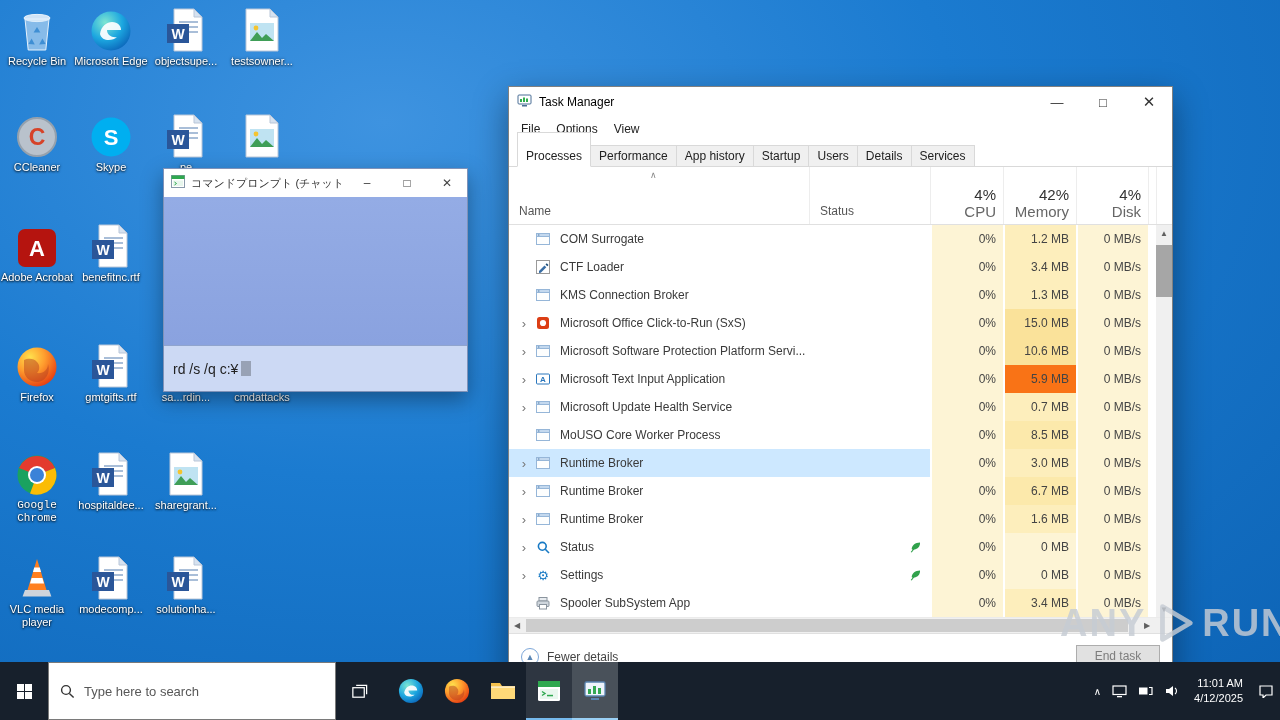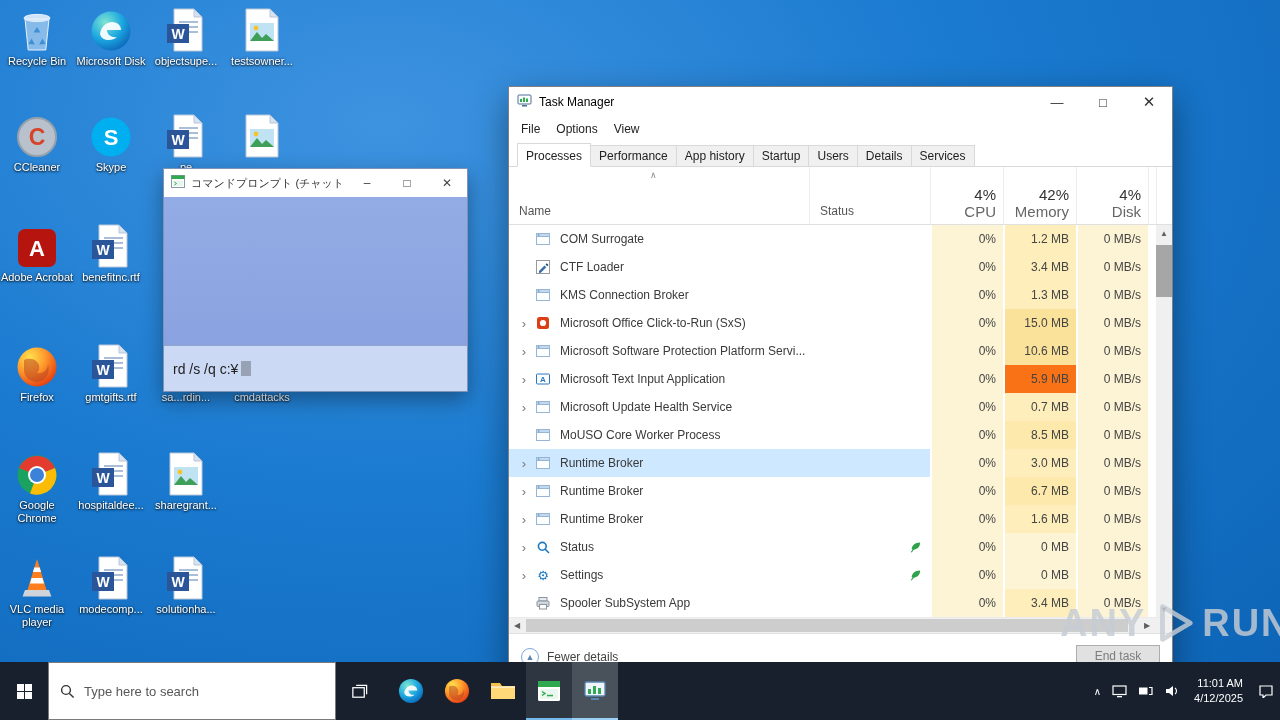--- a/index.html
+++ b/index.html
@@ -32,21 +32,21 @@
     box-shadow:0 12px 32px rgba(0,0,0,.4);z-index:30;display:flex;flex-direction:column;font-size:12px;color:#222}
   .tm-titlebar{height:30px;flex:0 0 30px;display:flex;align-items:center;padding-left:8px;gap:7px}
   .tm-title{flex:1;font-size:12px;color:#000}
   .tm-ctrl{display:flex;height:100%}
   .tm-ctrl span{width:46px;display:flex;align-items:center;justify-content:center;font-size:13px;color:#333}
   .tm-menubar{height:24px;flex:0 0 24px;display:flex;align-items:center;padding-left:4px}
   .tm-menubar span{padding:0 8px;font-size:12px;color:#222}
   .tm-tabs{height:26px;flex:0 0 26px;display:flex;align-items:flex-end;padding-left:8px;border-bottom:1px solid #d9d9d9;background:#fff}
   .tm-tab{padding:3px 8px;border:1px solid #d9d9d9;background:#f0f0f0;font-size:12px;position:relative;bottom:-1px;white-space:nowrap}
   .tm-tab + .tm-tab{margin-left:-1px}
-  .tm-tab.active{background:#fff;border-bottom:1px solid #fff;padding-top:5px;z-index:1}
+  .tm-tab.active{background:#fff;border-bottom:1px solid #fff;padding-top:16px;z-index:1}
 
   .grid-cols{display:grid;grid-template-columns:300px 121px 73px 73px 72px 8px 16px}
   .tm-header{height:58px;flex:0 0 58px;position:relative;border-bottom:1px solid #e0e0e0}
   .tm-header .hc{border-left:1px solid #ededed}
   .tm-header .hc.first{border-left:none}
   .h-name,.h-status{display:flex;align-items:flex-end;padding:0 0 6px 10px;color:#555}
   .h-num{display:flex;flex-direction:column;align-items:flex-end;justify-content:flex-end;padding:0 7px 4px 0}
   .h-pct{font-size:15px;color:#333}
   .h-lab{font-size:15px;color:#666}
   .sort-arrow{position:absolute;top:3px;left:141px;font-size:9px;color:#888}
@@ -123,21 +123,21 @@
                 <radialGradient id="ge" cx="35%" cy="28%" r="80%">
                   <stop offset="0%" stop-color="#7ee6d2"></stop>
                   <stop offset="55%" stop-color="#1ca7e0"></stop>
                   <stop offset="100%" stop-color="#0b63b8"></stop>
                 </radialGradient>
               </defs>
               <circle cx="21" cy="21" r="19.5" fill="url(#ge)"></circle>
               <path d="M10 24 c1-8 7-12 12-12 6 0 9 4 9 8 H17 c0 5 5 8 10 7 -4 4 -15 5 -17 -3 Z" fill="#fff" opacity=".92"></path>
             </svg>
           </div>
-          <div class="dlabel">Microsoft Disk</div>
+          <div class="dlabel">Microsoft Edge</div>
         </div>
         <div class="dicon" style="left: 149px; top: 8px;">
           <div class="dimg">
             <svg width="40" height="44" viewBox="0 0 40 44">
               <path d="M8 1 h20 l8 8 v34 H8 Z" fill="#fff" stroke="#b9c6d8"></path>
               <path d="M28 1 l8 8 h-8 Z" fill="#d6e2f0" stroke="#b9c6d8"></path>
               <rect x="13" y="13" width="19" height="2" fill="#a9bed8"></rect>
               <rect x="13" y="18" width="19" height="2" fill="#a9bed8"></rect>
               <rect x="13" y="23" width="19" height="2" fill="#a9bed8"></rect>
               <rect x="1" y="16" width="22" height="19" fill="#2a5699"></rect>
@@ -290,21 +290,21 @@
               <path d="M28 1 l8 8 h-8 Z" fill="#d6e2f0" stroke="#b9c6d8"></path>
               <rect x="13" y="13" width="19" height="2" fill="#a9bed8"></rect>
               <rect x="13" y="18" width="19" height="2" fill="#a9bed8"></rect>
               <rect x="13" y="23" width="19" height="2" fill="#a9bed8"></rect>
               <rect x="1" y="16" width="22" height="19" fill="#2a5699"></rect>
               <text x="12" y="31" font-size="14" font-weight="bold" fill="#fff" text-anchor="middle" font-family="Liberation Sans,sans-serif">W</text>
             </svg>
           </div>
           <div class="dlabel">cmdattacks</div>
         </div>
-        <div class="dicon" style="left: 0px; top: 452px;">
+        <div class="dicon" style="left: 0px; top: 452px; font-family: Liberation Mono, monospace;">
           <div class="dimg">
             <svg width="42" height="42" viewBox="0 0 42 42">
               <circle cx="21" cy="21" r="19.5" fill="#1aa260"></circle>
               <path d="M21 21 L3 14 A19.5 19.5 0 0 1 39 14 Z" fill="#e33b2e"></path>
               <path d="M21 21 L39 14 A19.5 19.5 0 0 1 14 39.5 Z" fill="#fbbc05"></path>
               <circle cx="21" cy="21" r="9" fill="#fff"></circle>
               <circle cx="21" cy="21" r="7" fill="#3b82d8"></circle>
             </svg>
           </div>
           <div class="dlabel">Google Chrome</div>

